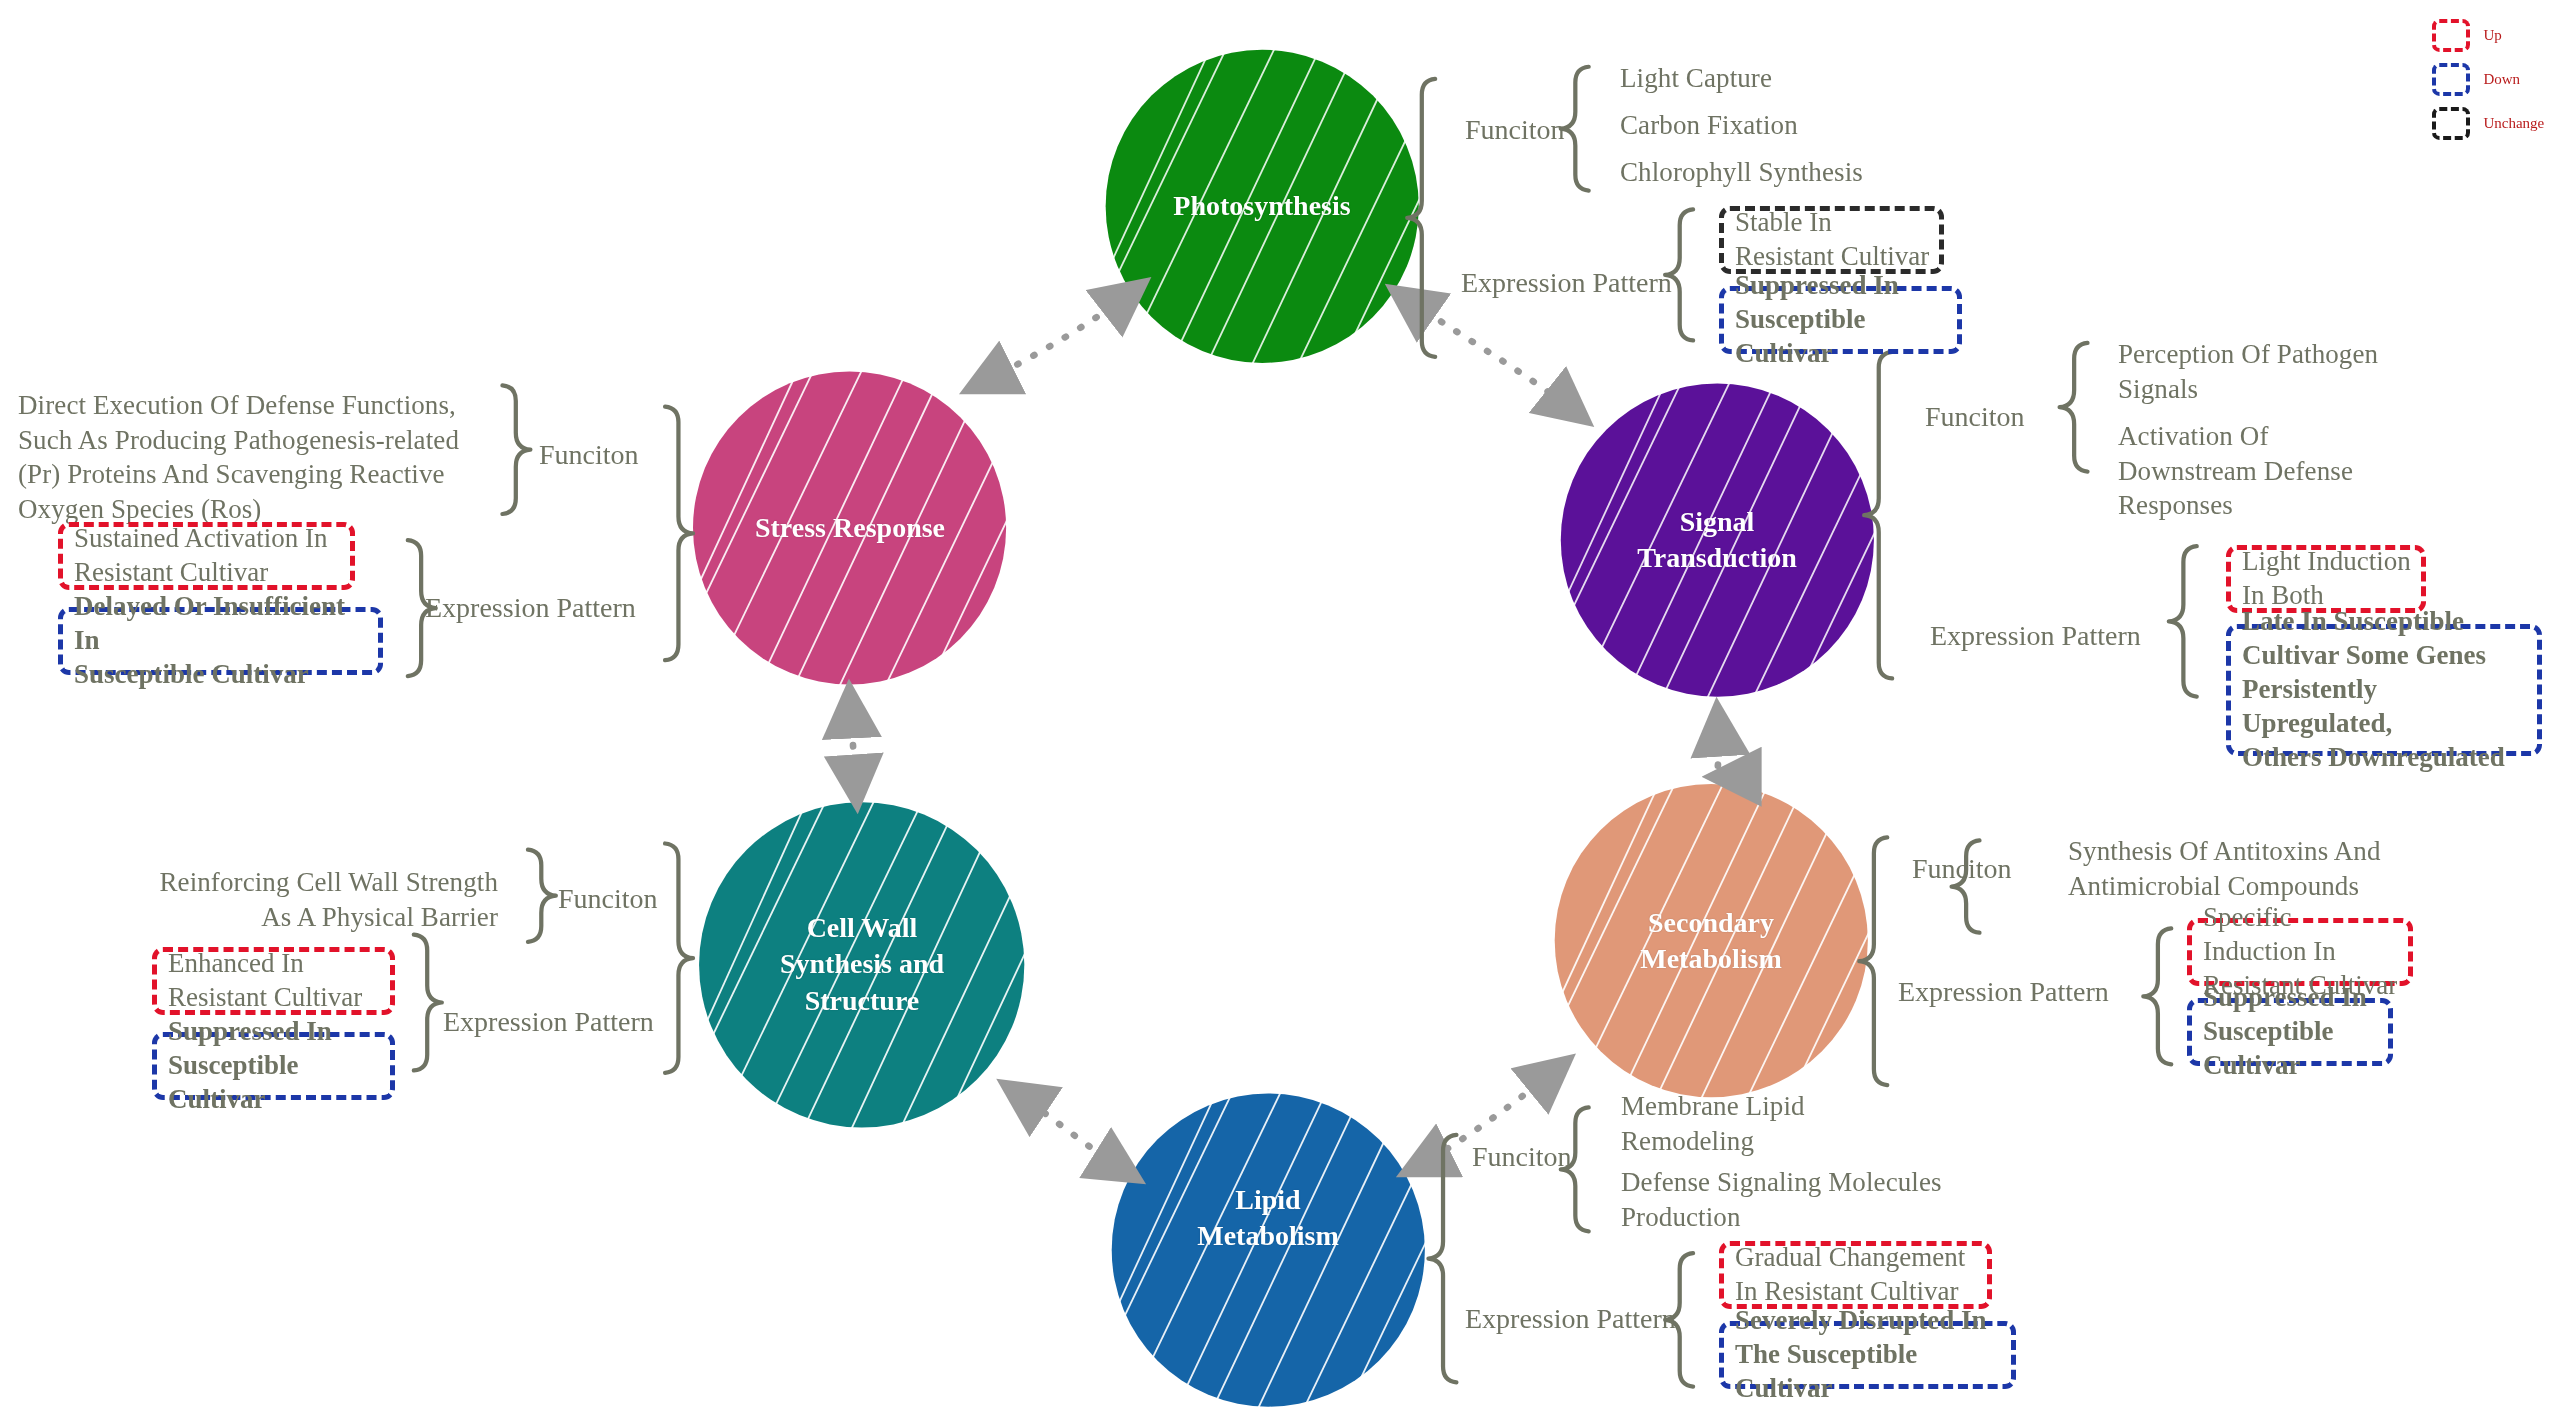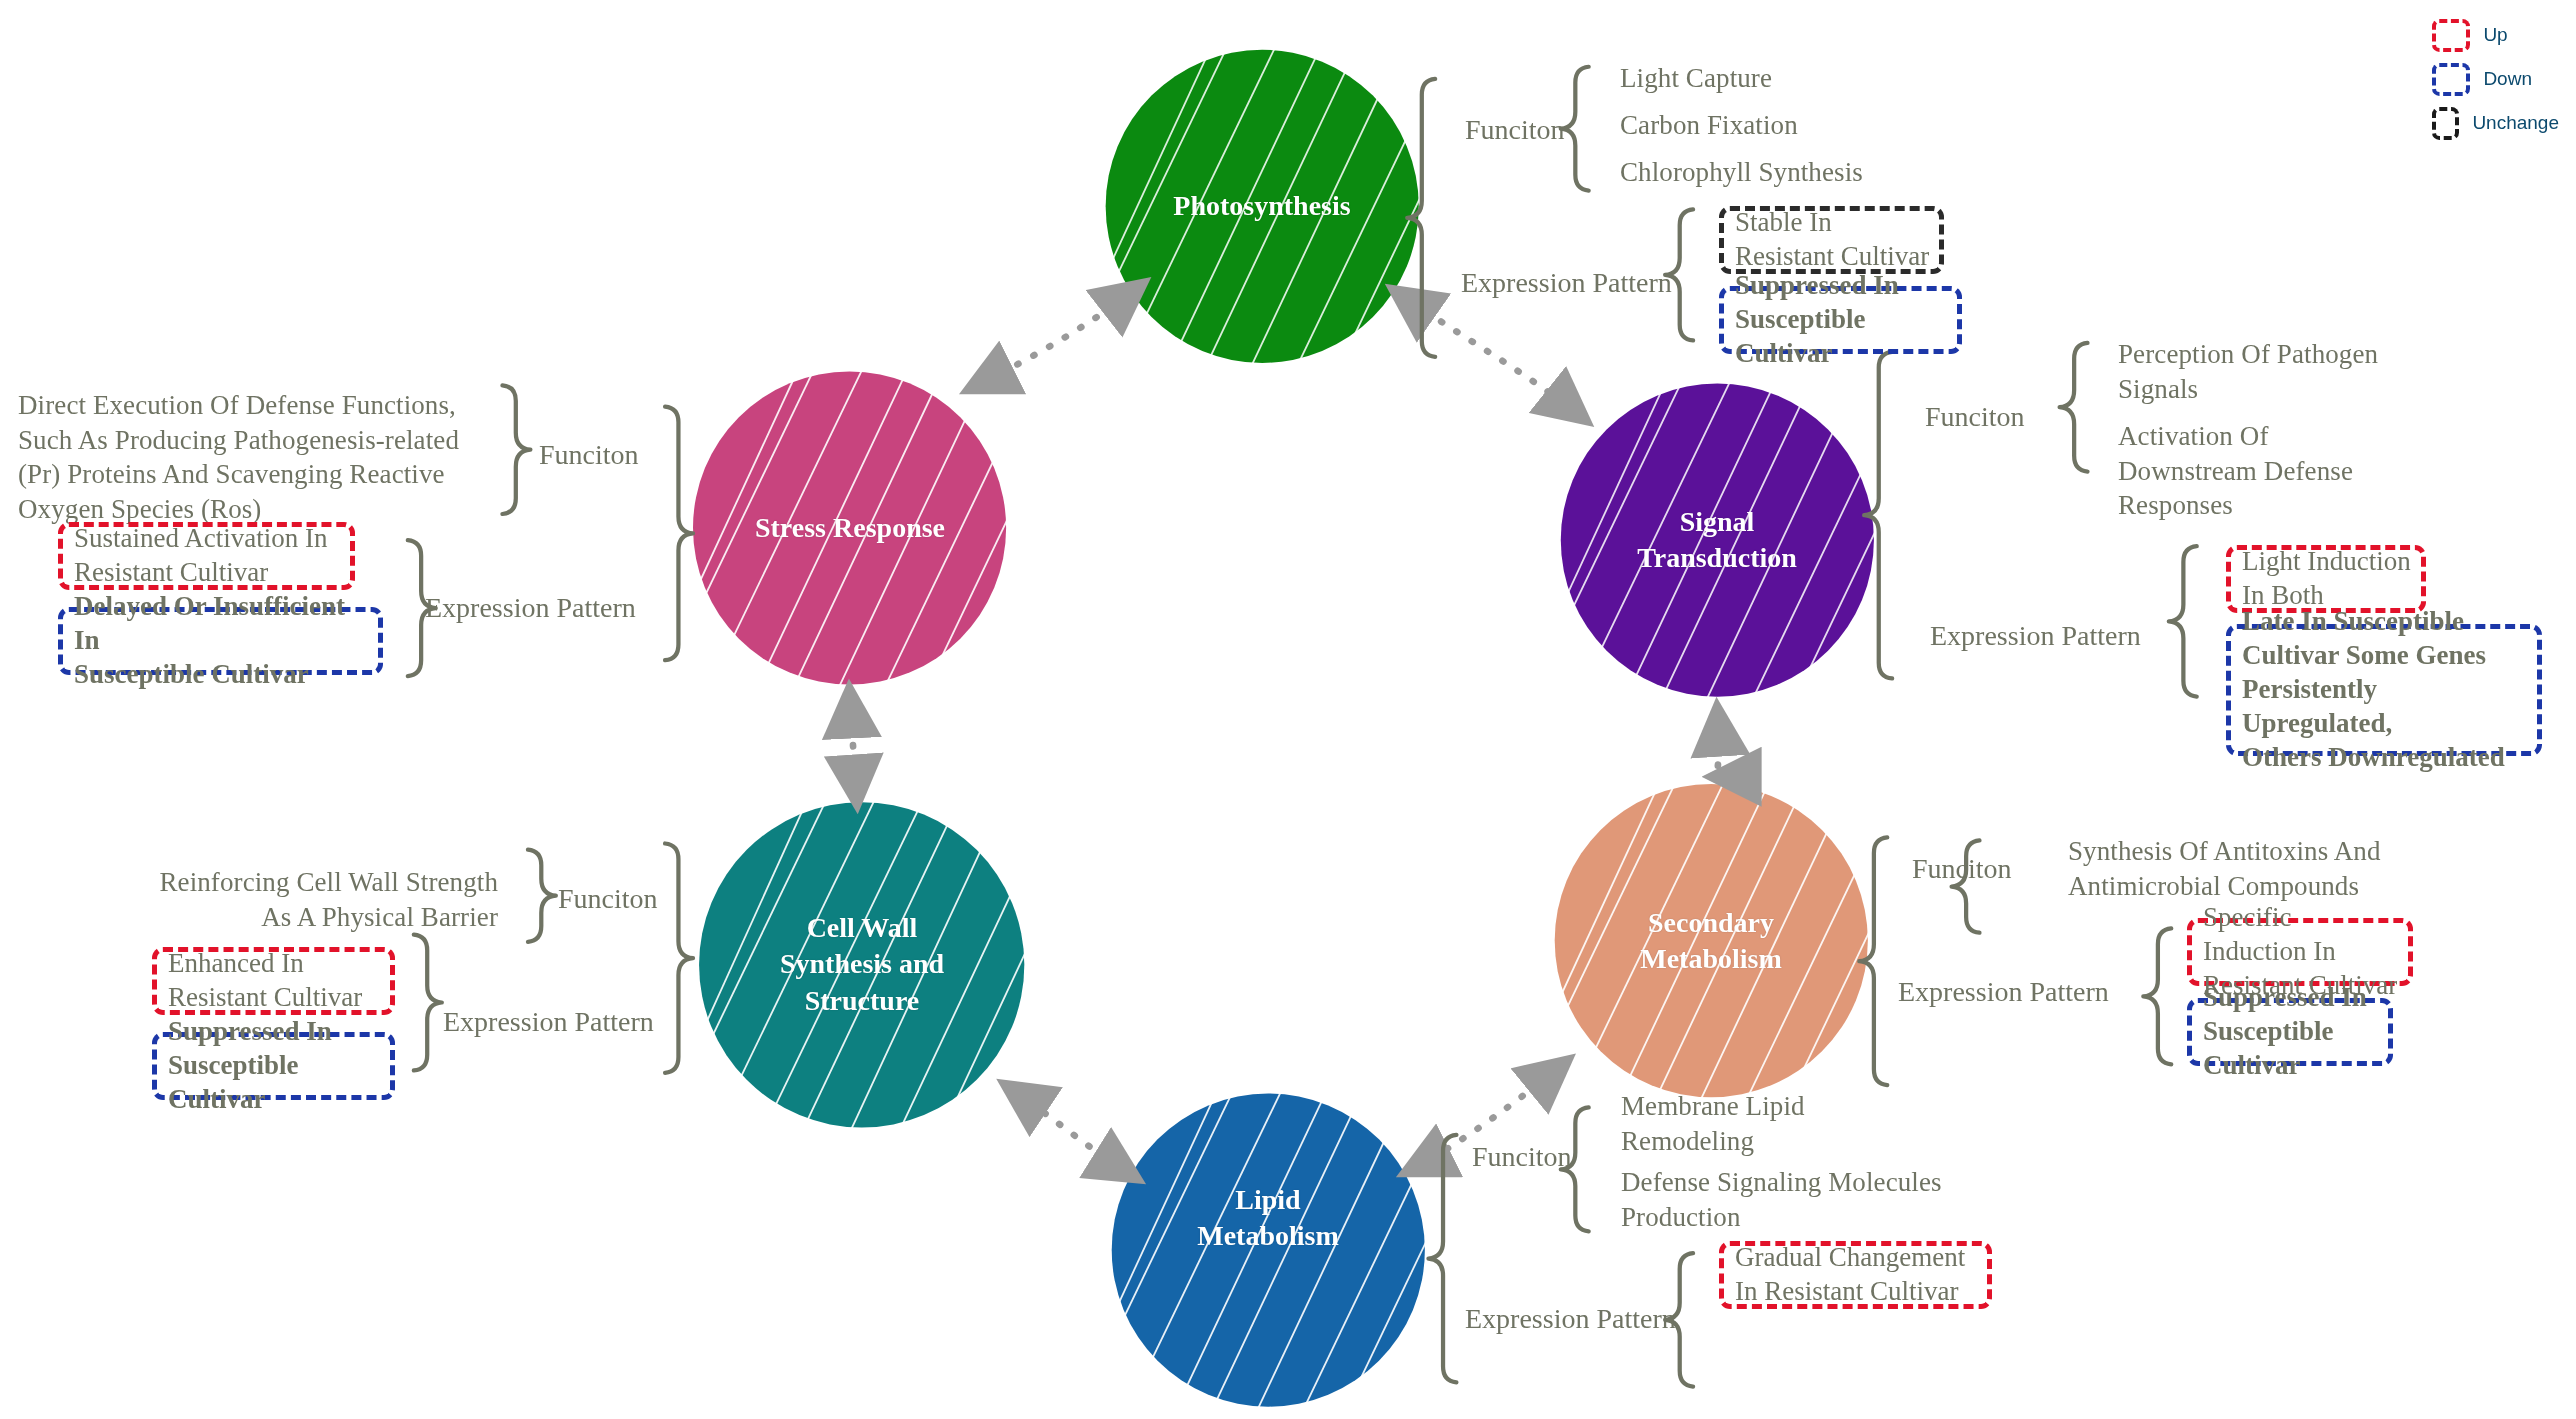--- a/index.html
+++ b/index.html
@@ -62,22 +62,22 @@
   #legend{position:absolute;right:17px;top:13.4px;width:200px;}
   .lgrow{display:flex;align-items:center;height:44px;}
   .lgswatch{
     width:38px;height:33px;border-style:dashed;border-width:4.2px;border-radius:7.3px;
     box-sizing:border-box;margin-right:13.4px;margin-left:73px;
   }
   .lgswatch.up{border-color:#e2122a;}
   .lgswatch.down{border-color:#1c37a8;}
   .lgswatch.unchange{border-color:#1a1a1a;}
   .lglabel{
-    font-family:Liberation Sans, sans-serif;
-    font-size:19px;color:#0c4a6e;
+    font-family:Liberation Serif, serif;
+    font-size:15px;color:#b91c1c;
   }
 </style>
 </head>
 <body>
 
 <div id="stage">
 
   <svg id="canvas" viewBox="0 0 4245 2340">
     <defs>
       <marker id="ah" markerWidth="9" markerHeight="9" refX="7" refY="4.5" orient="auto">
@@ -327,20 +327,24 @@
   <div class="txt" style="left:1621px;top:1089px;">Membrane Lipid
 Remodeling</div>
   <div class="txt" style="left:1621px;top:1165px;">Defense Signaling Molecules
 Production</div>
 
   <div class="grouplbl" style="left:1465px;top:1303px;">Expression Pattern</div>
   <div class="dbox up" style="left:1719px;top:1241px;width:273px;height:68px;">
     <span class="dtxt">Gradual Changement
 In Resistant Cultivar</span>
   </div>
+  <div class="dbox down" style="left:1719px;top:1321px;width:297px;height:68px;">
+    <span class="dtxt">Severely Disrupted In
+The Susceptible Cultivar</span>
+  </div>
 
   <div class="grouplbl" style="left:558px;top:883px;">Funciton</div>
   <div class="txt r" style="left:152px;top:865px;width:346px;text-align:right;">Reinforcing Cell Wall Strength
 As A Physical Barrier</div>
 
   <div class="grouplbl" style="left:443px;top:1006px;">Expression Pattern</div>
   <div class="dbox up" style="left:152px;top:947px;width:243px;height:68px;">
     <span class="dtxt">Enhanced In
 Resistant Cultivar</span>
   </div>

